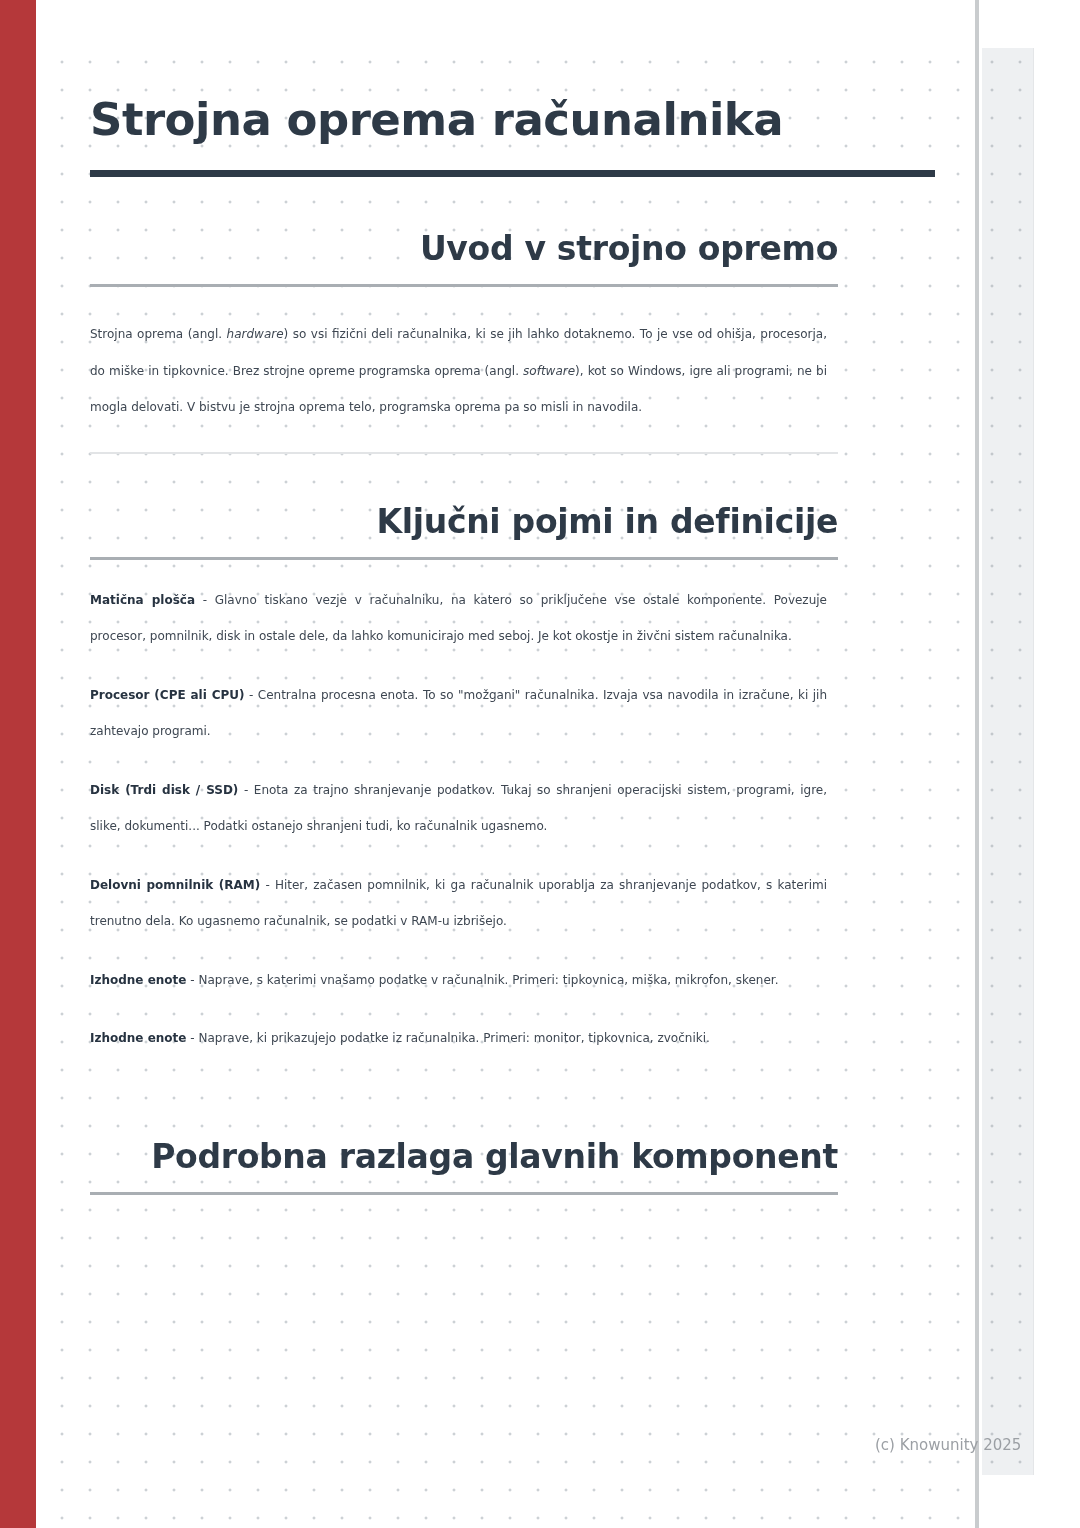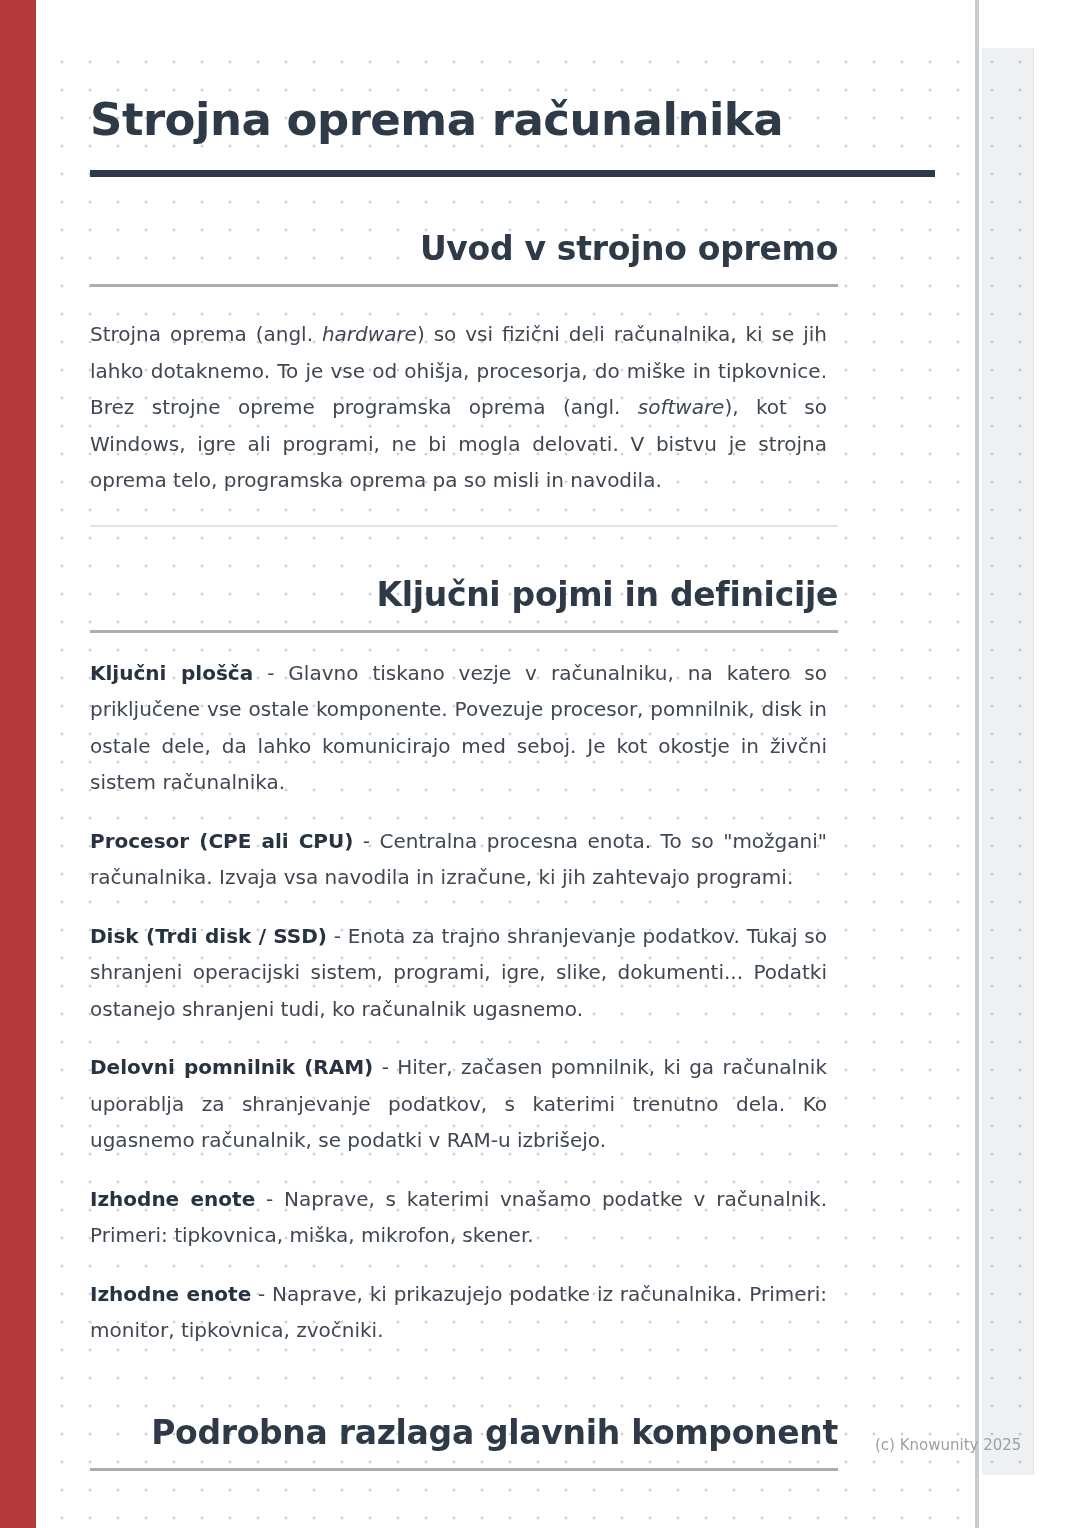--- a/index.html
+++ b/index.html
@@ -57,28 +57,28 @@
   .title-rule {
     margin-top: 24px; width: 845px; height: 7px;
     background: #2e3a47;
   }
   h2 {
     margin: 52px 0 0 0;
     font-size: 33px; line-height: 40px; font-weight: bold;
     color: #2e3a47; letter-spacing: -0.3px; text-align: right;
   }
   h2.mt-lg { margin-top: 48px; }
-  h2.mt-xl { margin-top: 64px; }
+  h2.mt-xl { margin-top: 80px; }
   .heading-rule {
     margin-top: 15px; width: 748px; height: 3px;
     background: #a9aeb3;
   }
   p {
     margin: 22px 11px 0 0;
-    font-size: 20px; line-height: 36.5px;
+    font-size: 12px; line-height: 36.5px;
     color: #3e4752;
     text-align: justify;
   }
   p.intro { margin-top: 29px; }
   p em { font-style: italic; }
   p strong { font-weight: bold; color: #273341; }
   .section-divider {
     margin-top: 26px; width: 748px; height: 2px;
     background: #e2e4e6;
   }
@@ -111,21 +111,21 @@
     <h2>Uvod v strojno opremo</h2>
     <div class="heading-rule"></div>
 
     <p class="intro"><span>Strojna oprema (angl. </span><em>hardware</em><span>) so vsi fizični deli računalnika, ki se jih lahko dotaknemo. To je vse od ohišja, procesorja, do miške in tipkovnice. Brez strojne opreme programska oprema (angl. </span><em>software</em><span>), kot so Windows, igre ali programi, ne bi mogla delovati. V bistvu je strojna oprema telo, programska oprema pa so misli in navodila.</span></p>
 
     <div class="section-divider"></div>
 
     <h2 class="mt-lg">Ključni pojmi in definicije</h2>
     <div class="heading-rule"></div>
 
-    <p class="def"><strong>Ključni plošča</strong><span> - Glavno tiskano vezje v računalniku, na katero so priključene vse ostale komponente. Povezuje procesor, pomnilnik, disk in ostale dele, da lahko komunicirajo med seboj. Je kot okostje in živčni sistem računalnika.</span></p>
+    <p class="def"><strong>Matična plošča</strong><span> - Glavno tiskano vezje v računalniku, na katero so priključene vse ostale komponente. Povezuje procesor, pomnilnik, disk in ostale dele, da lahko komunicirajo med seboj. Je kot okostje in živčni sistem računalnika.</span></p>
 
     <p class="def"><strong>Procesor (CPE ali CPU)</strong><span> - Centralna procesna enota. To so "možgani" računalnika. Izvaja vsa navodila in izračune, ki jih zahtevajo programi.</span></p>
 
     <p class="def"><strong>Disk (Trdi disk / SSD)</strong><span> - Enota za trajno shranjevanje podatkov. Tukaj so shranjeni operacijski sistem, programi, igre, slike, dokumenti... Podatki ostanejo shranjeni tudi, ko računalnik ugasnemo.</span></p>
 
     <p class="def"><strong>Delovni pomnilnik (RAM)</strong><span> - Hiter, začasen pomnilnik, ki ga računalnik uporablja za shranjevanje podatkov, s katerimi trenutno dela. Ko ugasnemo računalnik, se podatki v RAM-u izbrišejo.</span></p>
 
     <p class="def"><strong>Izhodne enote</strong><span> - Naprave, s katerimi vnašamo podatke v računalnik. Primeri: tipkovnica, miška, mikrofon, skener.</span></p>
 
     <p class="def"><strong>Izhodne enote</strong><span> - Naprave, ki prikazujejo podatke iz računalnika. Primeri: monitor, tipkovnica, zvočniki.</span></p>

